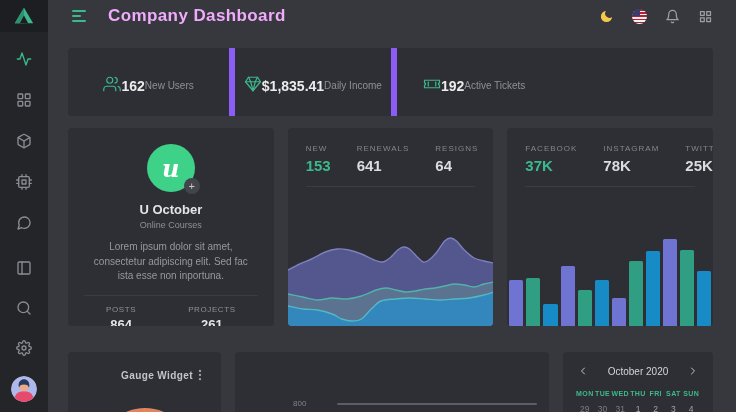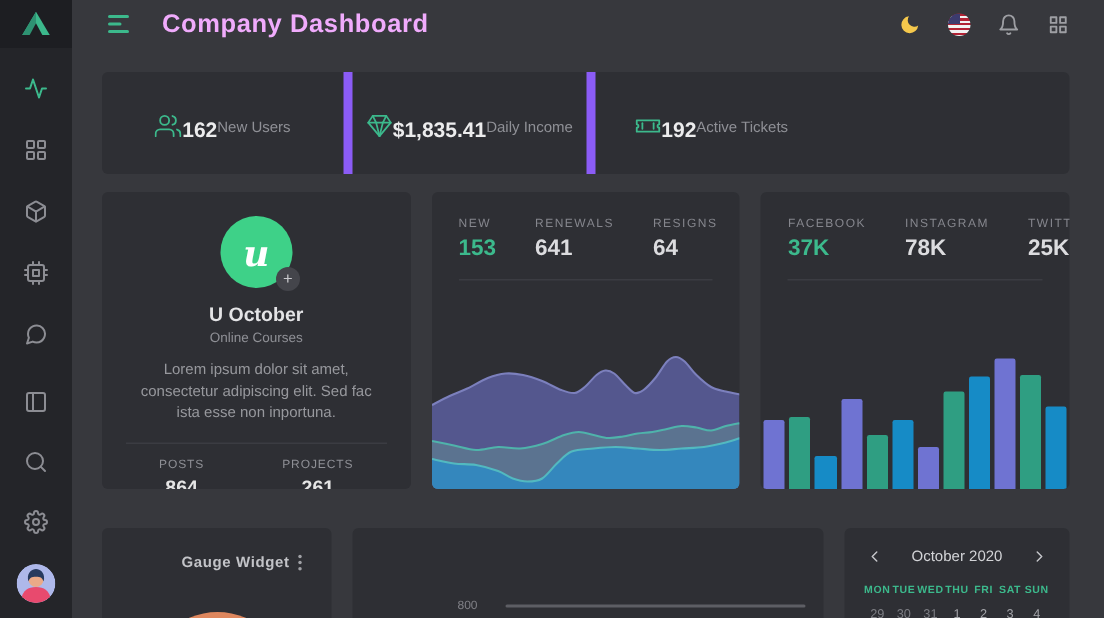--- a/index.html
+++ b/index.html
@@ -63,21 +63,21 @@
   .area-svg { position:absolute; left:0; right:0; bottom:0; width:100%; height:100px; display:block; }
   .bars { position:absolute; left:2px; right:2px; bottom:0; height:90px; display:flex; align-items:flex-end; gap:3px; }
   .bar { flex:1; border-radius:1.5px 1.5px 0 0; }
 
   
   .row3 { margin-top:26px; display:grid; grid-template-columns:153px 1fr 150px; gap:14px; height:130px; }
   .widget-head { display:flex; align-items:center; justify-content:flex-end; padding:15px 14px 0 16px; }
   .widget-title { font-size:10px; font-weight:700; letter-spacing:.4px; color:#c3c4c8; }
   .kebab { background:none; border:none; color:#9fa0a5; cursor:pointer; width:14px; height:16px; display:flex; align-items:center; justify-content:center; }
   .gauge-arc { position:absolute; left:50%; transform:translateX(-50%); top:56px; width:96px; height:96px; border-radius:50%; background:#de875e; }
-  .sub-tick { position:absolute; left:70px; top:47px; font-size:8px; color:#808187; }
+  .sub-tick { position:absolute; left:58px; top:47px; font-size:8px; color:#808187; }
   .sub-gridline { position:absolute; left:102px; right:12px; top:51px; height:2px; background:#5d5e64; border-radius:1px; }
 
   
   .cal-card { padding:12px 13px 0; }
   .cal-head { display:flex; align-items:center; justify-content:space-between; }
   .cal-nav { background:none; border:none; color:#c3c4c8; cursor:pointer; width:14px; height:14px; display:flex; align-items:center; justify-content:center; }
   .cal-title { font-size:10px; color:#d3d4d7; }
   .cal-week { margin-top:12px; display:grid; grid-template-columns:repeat(7,1fr); text-align:center; }
   .cal-week span { font-size:7px; font-weight:700; letter-spacing:.4px; color:#3cb98c; }
   .cal-dates { margin-top:7px; display:grid; grid-template-columns:repeat(7,1fr); text-align:center; }

